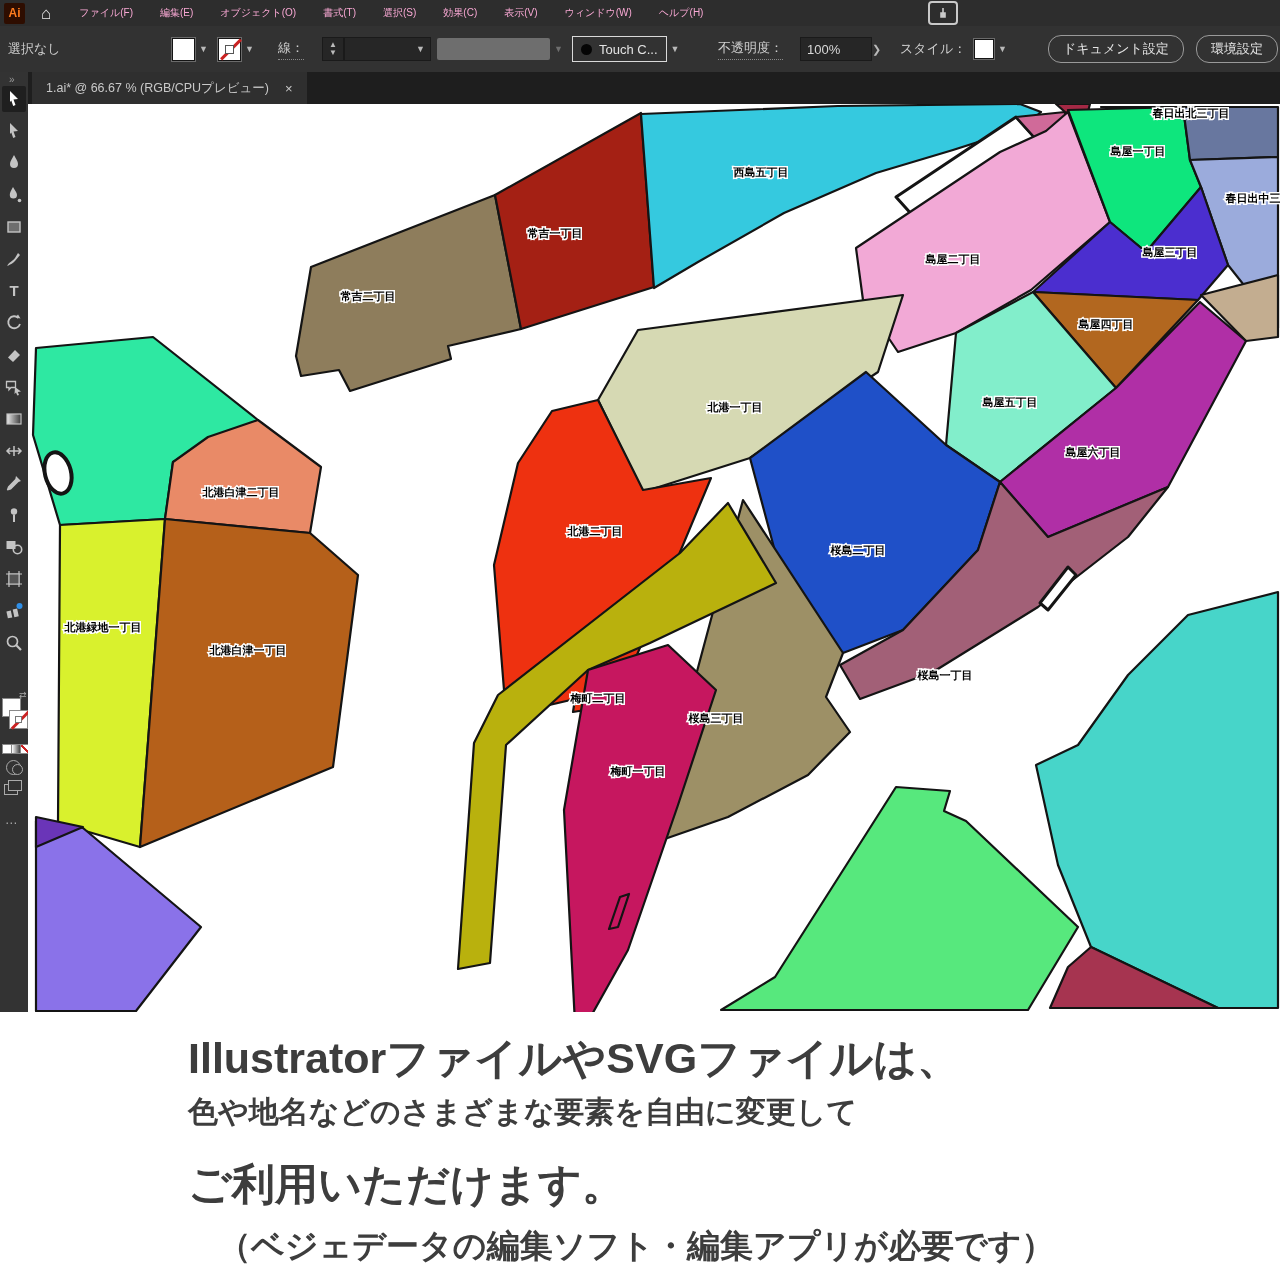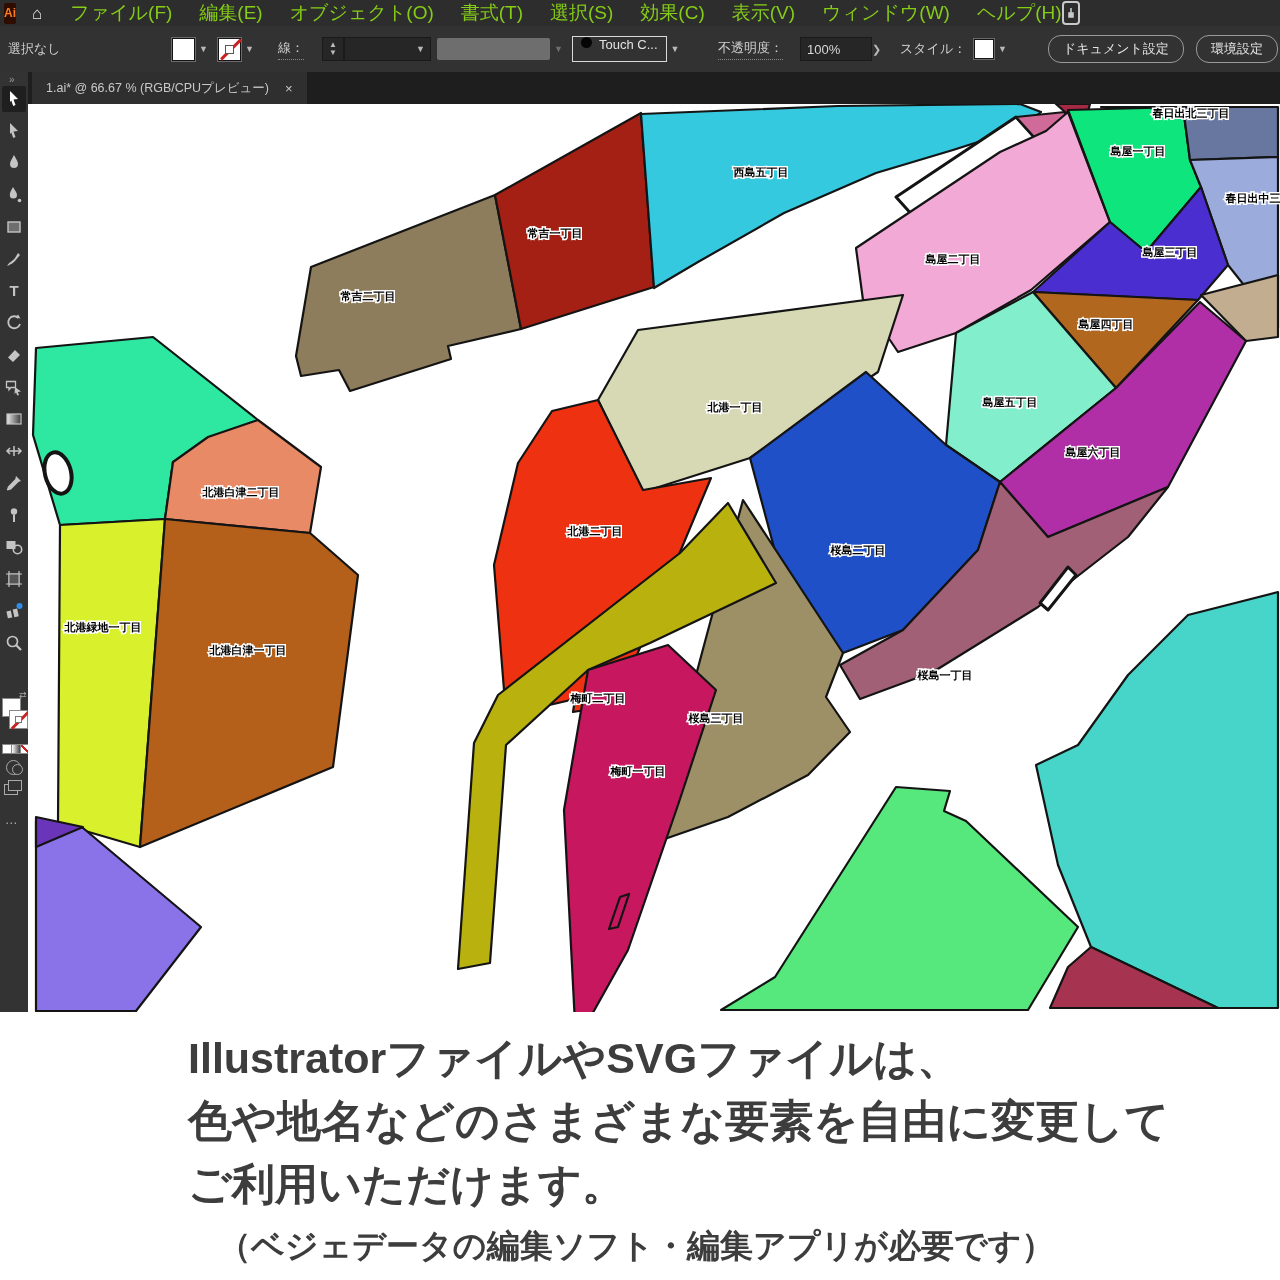--- a/index.html
+++ b/index.html
@@ -5,35 +5,35 @@
   html,body{margin:0;padding:0;}
   body{width:1280px;height:1280px;position:relative;background:#fff;
        font-family:"Liberation Sans","DejaVu Sans",sans-serif;overflow:hidden;}
   .abs{position:absolute;}
   
   #menubar{left:0;top:0;width:1280px;height:26px;background:#2d2d2d;display:flex;align-items:center;}
   #ai-logo{width:21px;height:21px;margin-left:4px;background:#2e0d00;color:#ff7c1e;
            font-weight:bold;font-size:12px;display:flex;align-items:center;justify-content:center;border-radius:2px;}
   #home{margin-left:16px;color:#e8e8e8;font-size:17px;line-height:1;}
   #menu-items{margin-left:28px;display:flex;gap:27px;}
-  #menu-items span{color:#84cc16;font-size:19px;white-space:nowrap;cursor:default;text-align:right;}
+  #menu-items span{color:#f9a8d4;font-size:10px;white-space:nowrap;cursor:default;text-align:right;}
   #touch-ws{margin-left:auto;margin-right:322px;width:26px;height:20px;border:2px solid #c9c9c9;border-radius:4px;
             display:flex;align-items:center;justify-content:center;}
   
   #controlbar{left:0;top:26px;width:1280px;height:46px;background:#323232;border-bottom:1px solid #1b1b1b;}
   .cb{position:absolute;top:0;height:46px;display:flex;align-items:center;color:#cfcfcf;font-size:13px;}
   .swatch{width:21px;height:21px;background:#fff;border:1px solid #141414;box-shadow:0 0 0 1px #6a6a6a;}
   .none-slash{position:relative;}
   .none-slash:before{content:"";position:absolute;left:-2px;top:9px;width:28px;height:3px;background:#c92222;transform:rotate(-45deg);}
   .none-slash:after{content:"";position:absolute;left:6px;top:6px;width:7px;height:7px;background:#fff;border:1px solid #555;}
   .chev{color:#b9b9b9;font-size:9px;margin-left:4px;}
   .dotted-u{border-bottom:1px dotted #8a8a8a;padding-bottom:2px;}
   .numbox{background:#262626;border:1px solid #1a1a1a;color:#d8d8d8;width:58px;height:22px;font-size:13px;padding:0 6px;}
   .grayddl{width:113px;height:22px;background:#6e6e6e;border-radius:2px;}
-  .combo{height:24px;border:1px solid #d9d9d9;background:#323232;display:flex;padding:0 8px;gap:7px;color:#e2e2e2;}
+  .combo{height:24px;border:1px solid #d9d9d9;background:#323232;display:flex;align-items:center;padding:0 8px;gap:7px;color:#e2e2e2;}
   .dot{width:11px;height:11px;border-radius:50%;background:#050505;}
   .uibtn{height:26px;border:1px solid #9a9a9a;border-radius:13px;color:#e5e5e5;font-size:13px;
          display:flex;align-items:center;padding:0 14px;background:#323232;}
   .stepper{width:20px;height:22px;background:#262626;border:1px solid #1a1a1a;color:#bbb;font-size:8px;
            display:flex;flex-direction:column;align-items:center;justify-content:center;line-height:1;}
   .ddlbox{width:80px;height:22px;background:#262626;border:1px solid #1a1a1a;display:flex;align-items:center;justify-content:flex-end;padding-right:5px;}
   
   #tabbar{left:28px;top:72px;width:1252px;height:32px;background:#1e1e1e;border-bottom:1px solid #151515;}
   #tab{position:absolute;left:4px;top:0;height:32px;background:#2f2f2f;display:flex;align-items:center;
        padding:0 14px;gap:16px;color:#c9c9c9;font-size:12.5px;}
@@ -59,21 +59,21 @@
   #more{position:absolute;left:5px;top:744px;color:#aaa;font-size:12px;letter-spacing:1px;}
   
   #canvas{left:28px;top:104px;width:1252px;height:908px;background:#ffffff;}
   #map polygon{stroke:#141414;stroke-width:2.2;stroke-linejoin:round;}
   #map .thin{stroke-width:3;}
   #map text{font-size:11px;font-weight:bold;fill:#000;stroke:#fff;stroke-width:3px;paint-order:stroke;
             text-anchor:middle;font-family:"Liberation Sans","DejaVu Sans",sans-serif;}
   
   .capline{position:absolute;color:#3d3d3d;font-weight:bold;white-space:nowrap;}
   #cap1{left:188px;top:1030px;font-size:43px;}
-  #cap2{left:188px;top:1092px;font-size:44px;}
+  #cap2{left:188px;top:1092px;font-size:30px;}
   #cap3{left:188px;top:1156px;font-size:43px;}
   #cap4{left:218px;top:1224px;font-size:33px;text-align:right;}
   svg.icon{display:block;}
 </style>
 </head>
 <body>
 
 <div id="menubar" class="abs">
   <div id="ai-logo">Ai</div>
   <div id="home">⌂</div>

